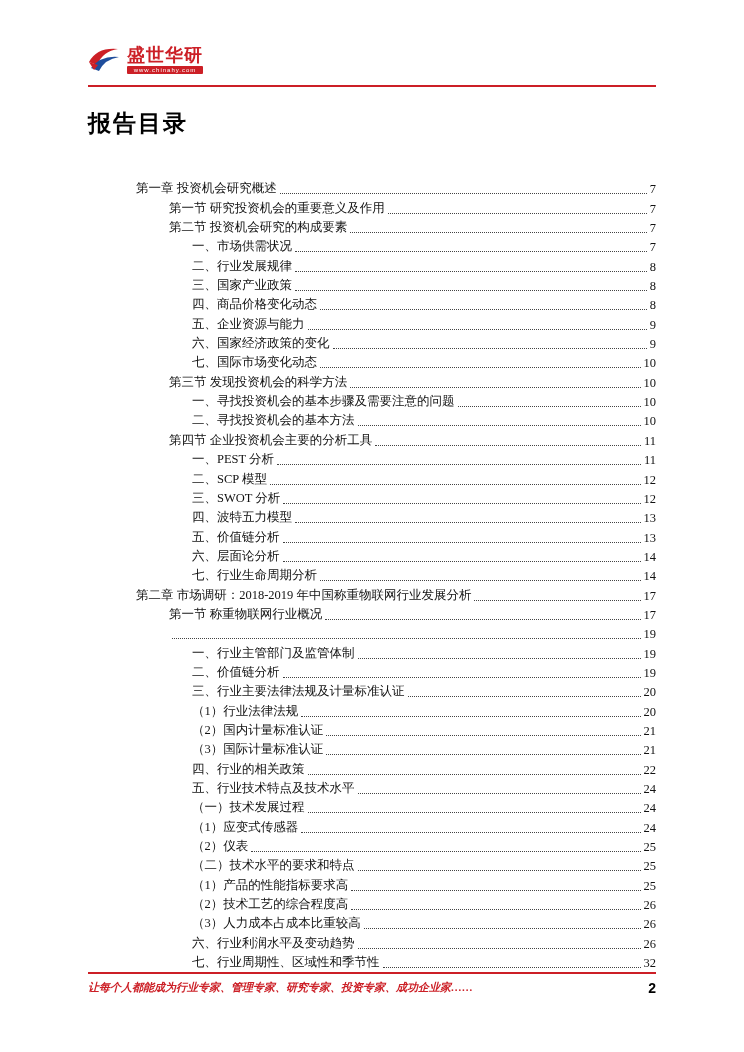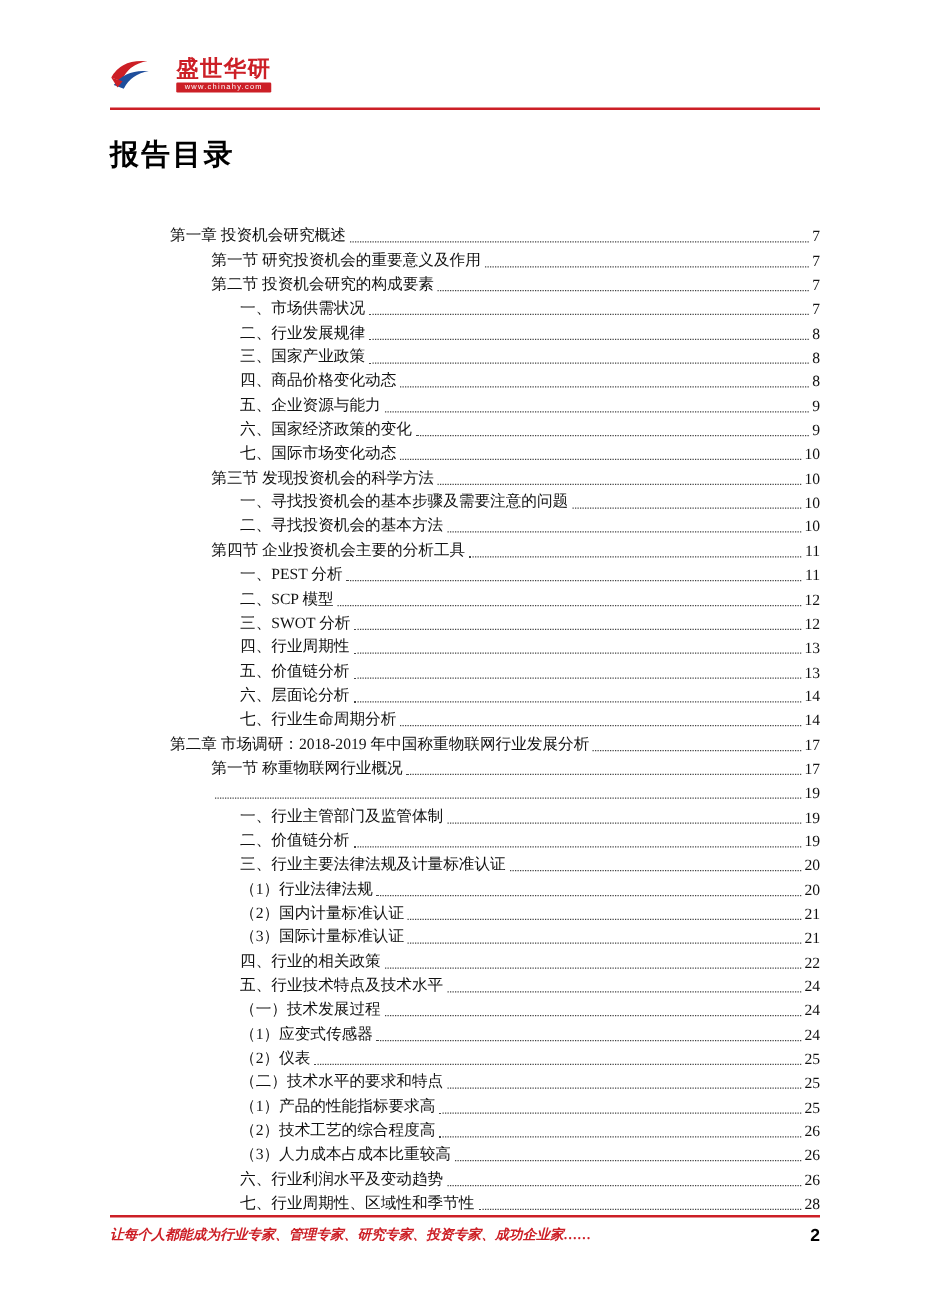--- a/index.html
+++ b/index.html
@@ -24,21 +24,21 @@
     top: 46px;
     display: flex;
     justify-content: space-between;
     align-items: flex-end;
     border-bottom: 2px solid #cc1f26;
     padding-bottom: 7px;
   }
   .logo {
     display: flex;
     align-items: flex-start;
-    gap: 21px;
+    gap: 7px;
   }
   .logo-text-wrap { display: flex; flex-direction: column; line-height: 1; }
   .logo-cn {
     font-family: "Liberation Sans", sans-serif;
     font-weight: bold;
     font-size: 18px;
     color: #cc1f26;
     letter-spacing: 1px;
   }
   .logo-url-bar {
@@ -226,21 +226,21 @@
         <span class="label">二、SCP 模型</span>
         <span class="dots"></span>
         <span class="pg">12</span>
       </div>
       <div class="toc-row lv-2">
         <span class="label">三、SWOT 分析</span>
         <span class="dots"></span>
         <span class="pg">12</span>
       </div>
       <div class="toc-row lv-2">
-        <span class="label">四、行业周期性</span>
+        <span class="label">四、波特五力模型</span>
         <span class="dots"></span>
         <span class="pg">13</span>
       </div>
       <div class="toc-row lv-2">
         <span class="label">五、价值链分析</span>
         <span class="dots"></span>
         <span class="pg">13</span>
       </div>
       <div class="toc-row lv-2">
         <span class="label">六、层面论分析</span>
@@ -342,21 +342,21 @@
         <span class="pg">26</span>
       </div>
       <div class="toc-row lv-2">
         <span class="label">六、行业利润水平及变动趋势</span>
         <span class="dots"></span>
         <span class="pg">26</span>
       </div>
       <div class="toc-row lv-2">
         <span class="label">七、行业周期性、区域性和季节性</span>
         <span class="dots"></span>
-        <span class="pg">28</span>
+        <span class="pg">32</span>
       </div>
     </div>
 
   <div class="footer">
     <div class="footer-slogan">让每个人都能成为行业专家、管理专家、研究专家、投资专家、成功企业家……</div>
     <div class="footer-page">2</div>
   </div>
 
 </div>
 

